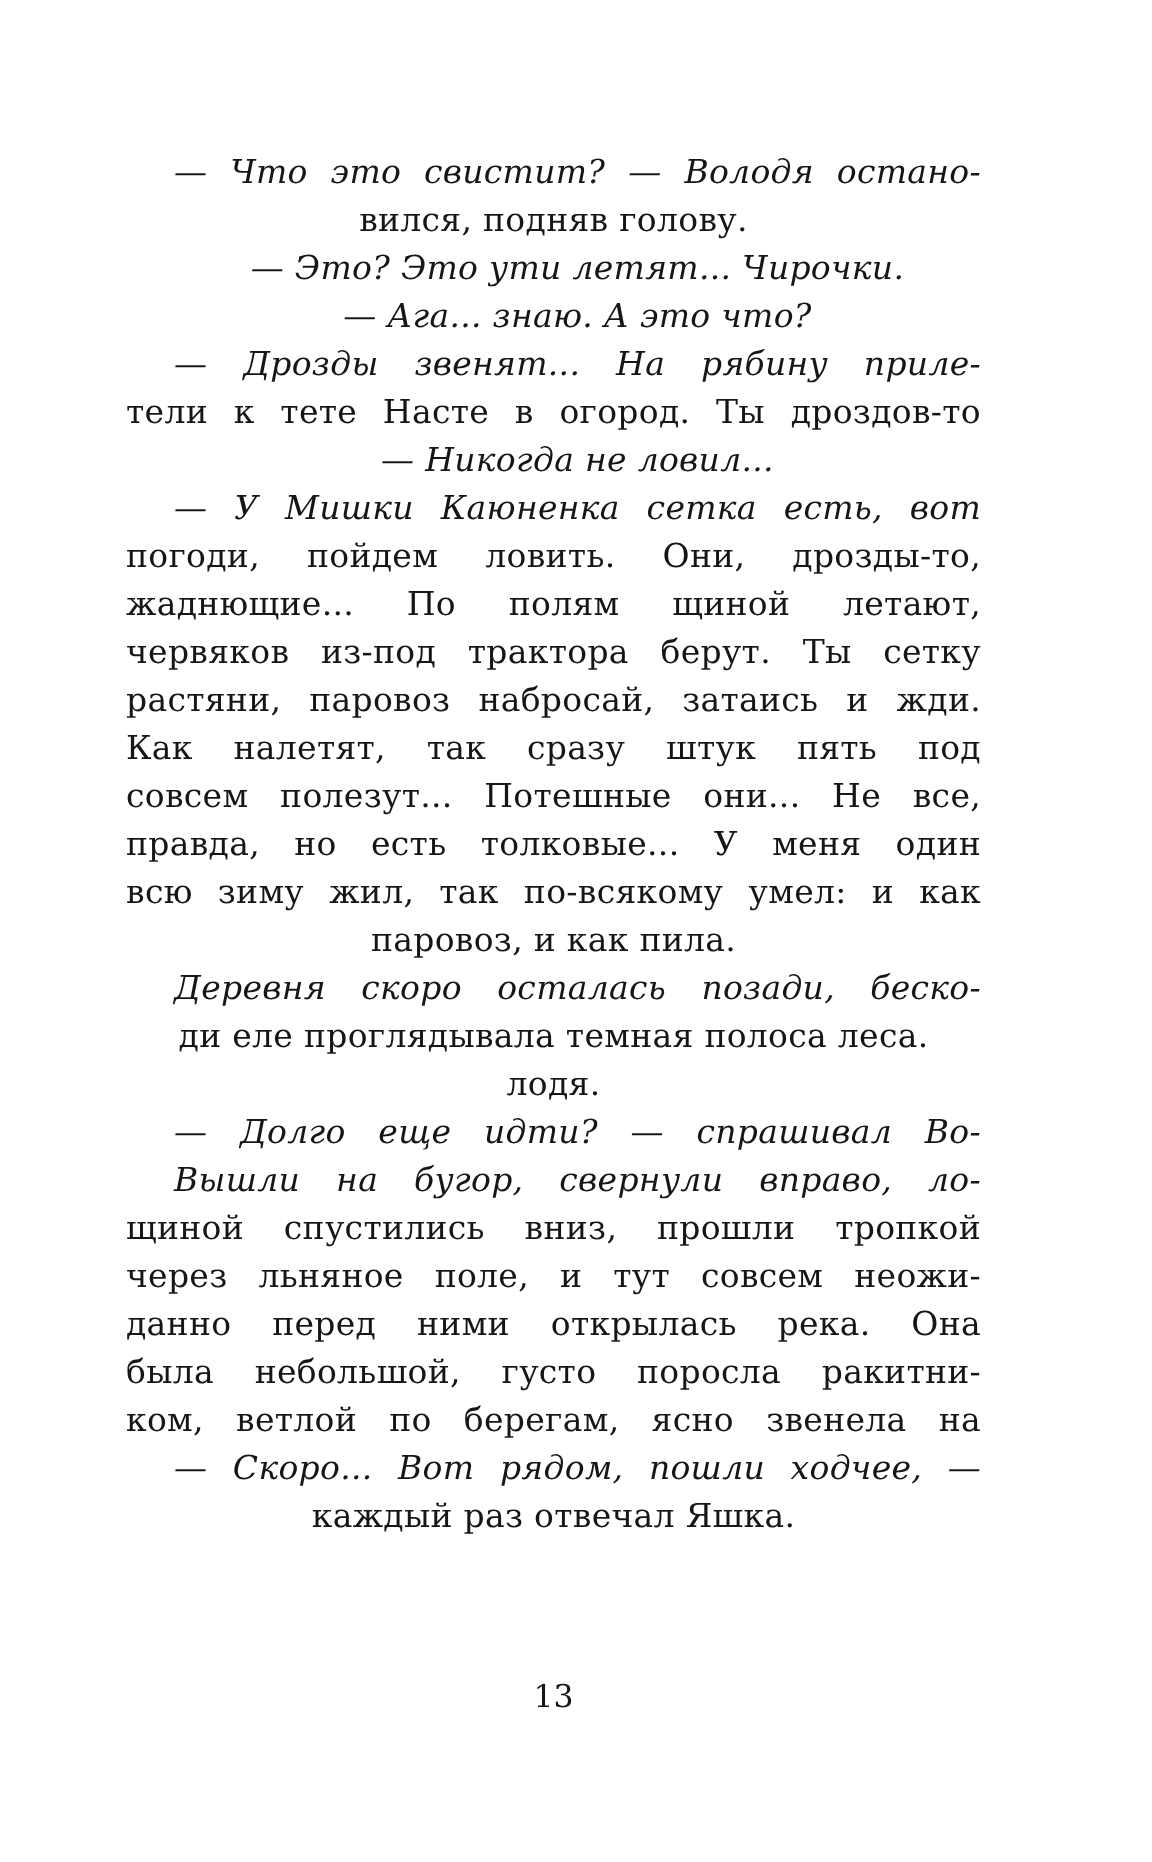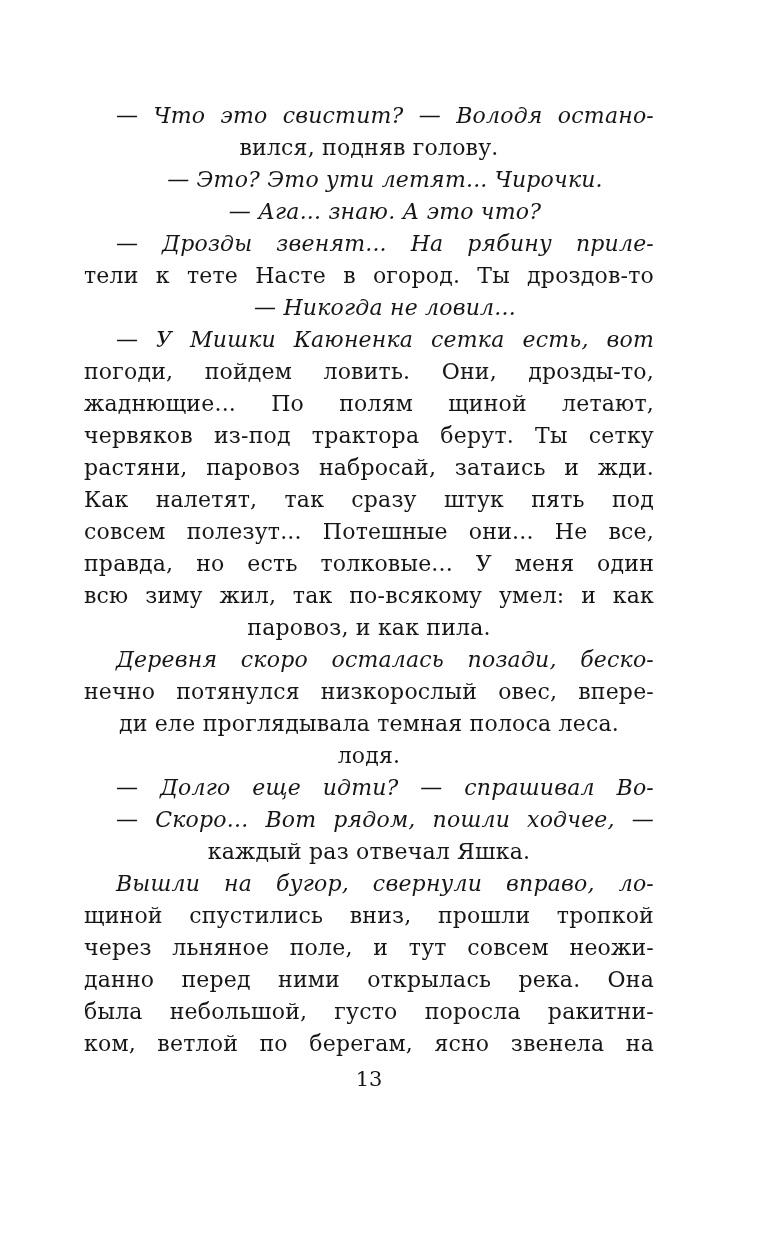--- a/index.html
+++ b/index.html
@@ -33,21 +33,21 @@
     text-align-last: justify;
   }
   .line.first {
     padding-left: 32px;
     box-sizing: border-box;
     font-style: italic;
   }
   .page-number {
     position: absolute;
     left: 84px;
-    top: 1064px;
+    top: 1116px;
     width: 570px;
     text-align: center;
     font-size: 21px;
     line-height: 30px;
   }
 </style>
 </head>
 <body>
 
 <div class="page" style="--bg: #ffffff; --ink: #161616;">
@@ -76,34 +76,33 @@
         <div class="line just">червяков из-под трактора берут. Ты сетку</div>
         <div class="line just">растяни, паровоз набросай, затаись и жди.</div>
         <div class="line just">Как налетят, так сразу штук пять под</div>
         <div class="line just">совсем полезут... Потешные они... Не все,</div>
         <div class="line just">правда, но есть толковые... У меня один</div>
         <div class="line just">всю зиму жил, так по-всякому умел: и как</div>
         <div class="line last">паровоз, и как пила.</div>
       </div>
       <div class="paragraph">
         <div class="line first just">Деревня скоро осталась позади, беско-</div>
-        <div class="line just">нечно потянулся низкорослый овес, впере-</div>
         <div class="line last">ди еле проглядывала темная полоса леса.</div>
       </div>
       <div class="paragraph">
         <div class="line last">лодя.</div>
         <div class="line first just">— Долго еще идти? — спрашивал Во-</div>
-      </div>
-      <div class="paragraph">
-        <div class="line first just">— Скоро... Вот рядом, пошли ходчее, —</div>
-        <div class="line last">каждый раз отвечал Яшка.</div>
       </div>
       <div class="paragraph">
         <div class="line first just">Вышли на бугор, свернули вправо, ло-</div>
         <div class="line just">щиной спустились вниз, прошли тропкой</div>
         <div class="line just">через льняное поле, и тут совсем неожи-</div>
         <div class="line just">данно перед ними открылась река. Она</div>
         <div class="line just">была небольшой, густо поросла ракитни-</div>
         <div class="line just">ком, ветлой по берегам, ясно звенела на</div>
       </div>
+      <div class="paragraph">
+        <div class="line first just">— Скоро... Вот рядом, пошли ходчее, —</div>
+        <div class="line last">каждый раз отвечал Яшка.</div>
+      </div>
     </div>
   <div class="page-number">13</div>
 </div>
 
 </body></html>

